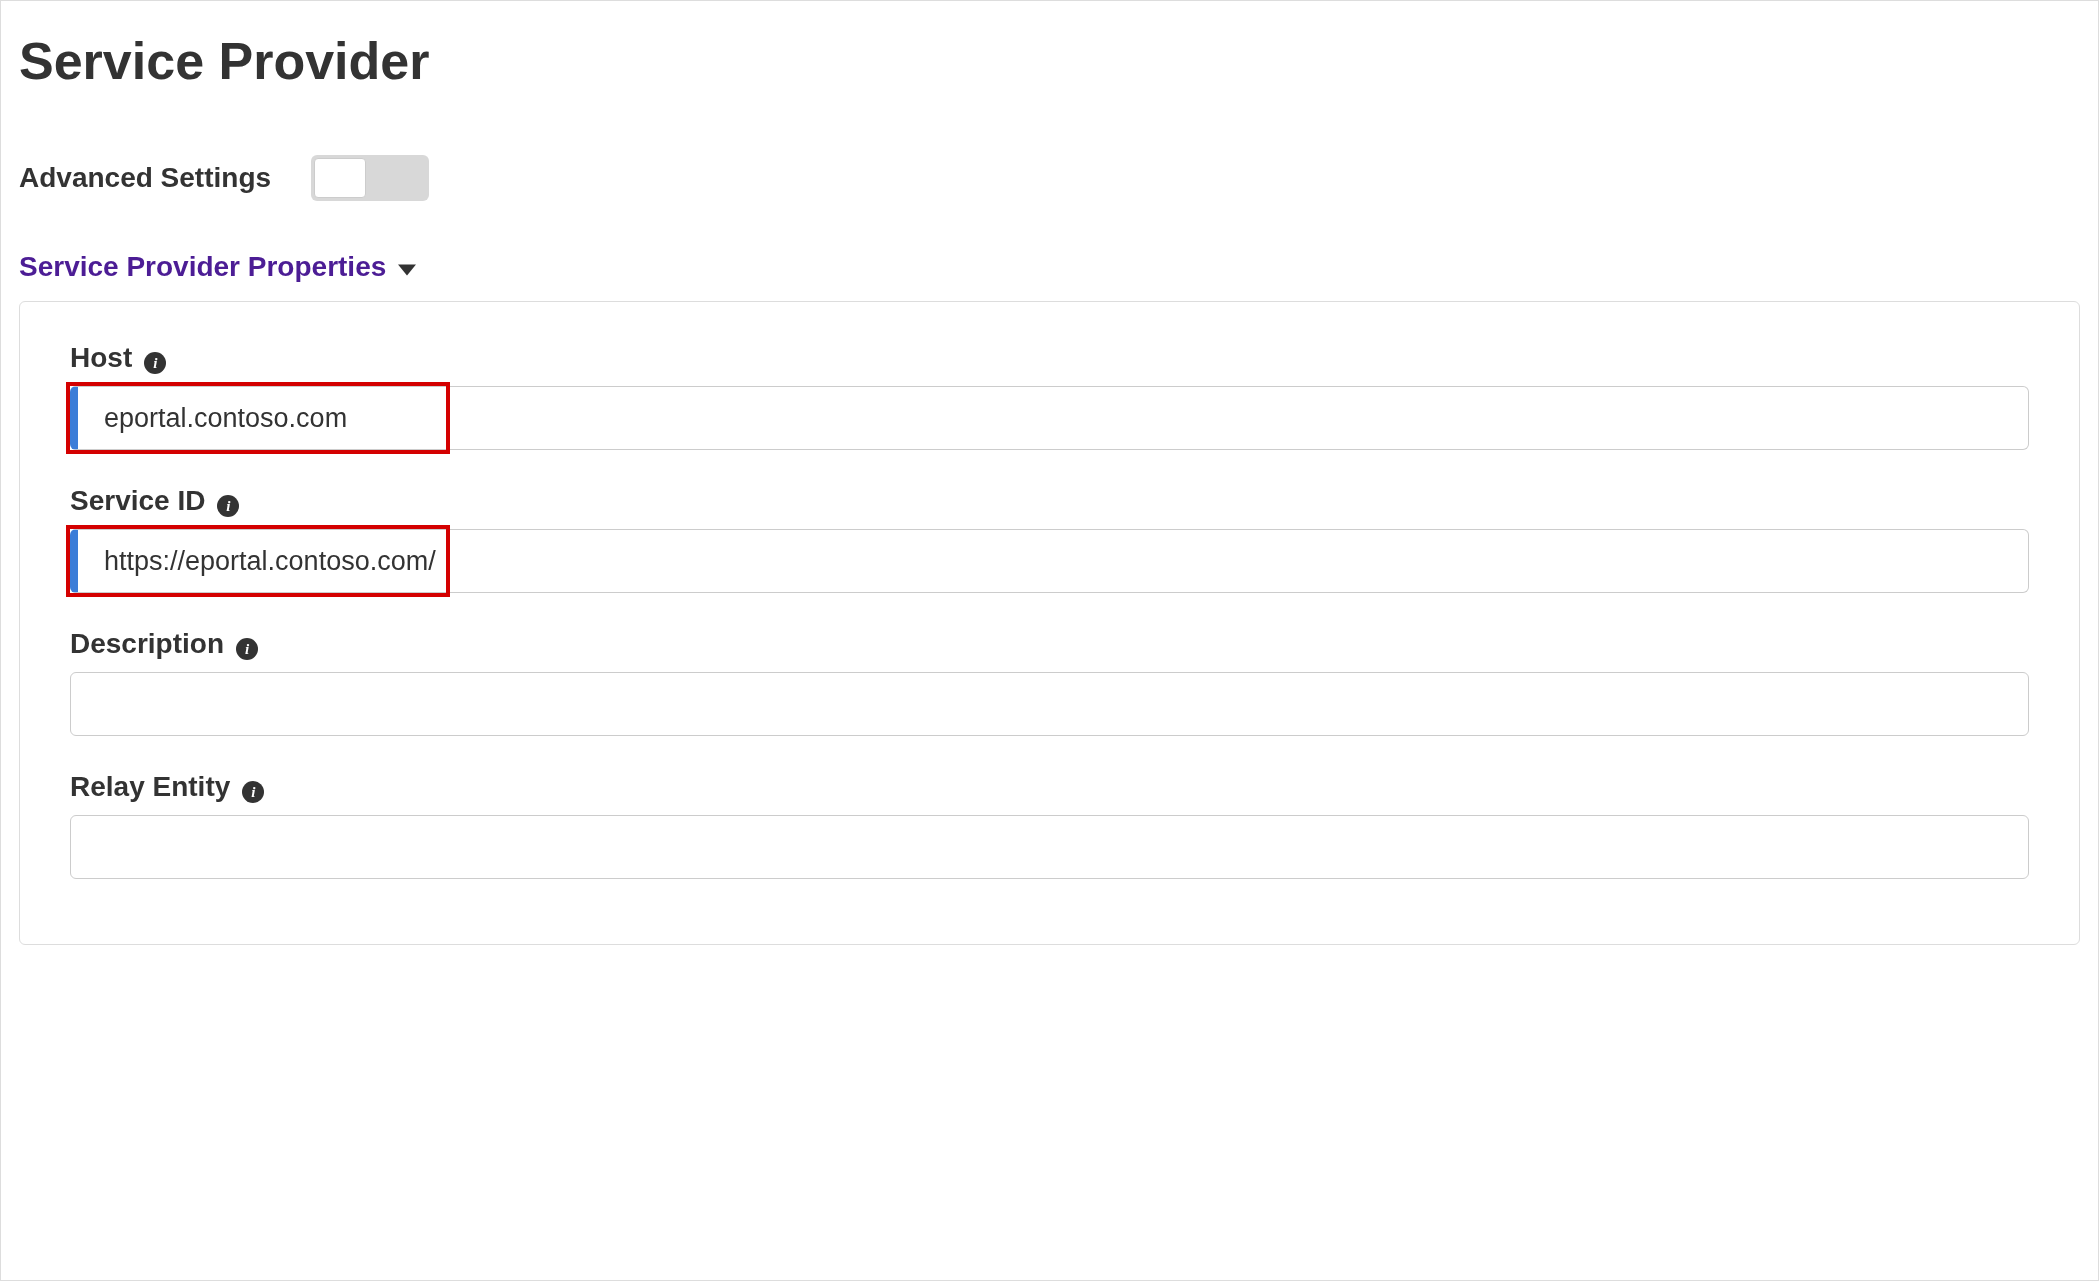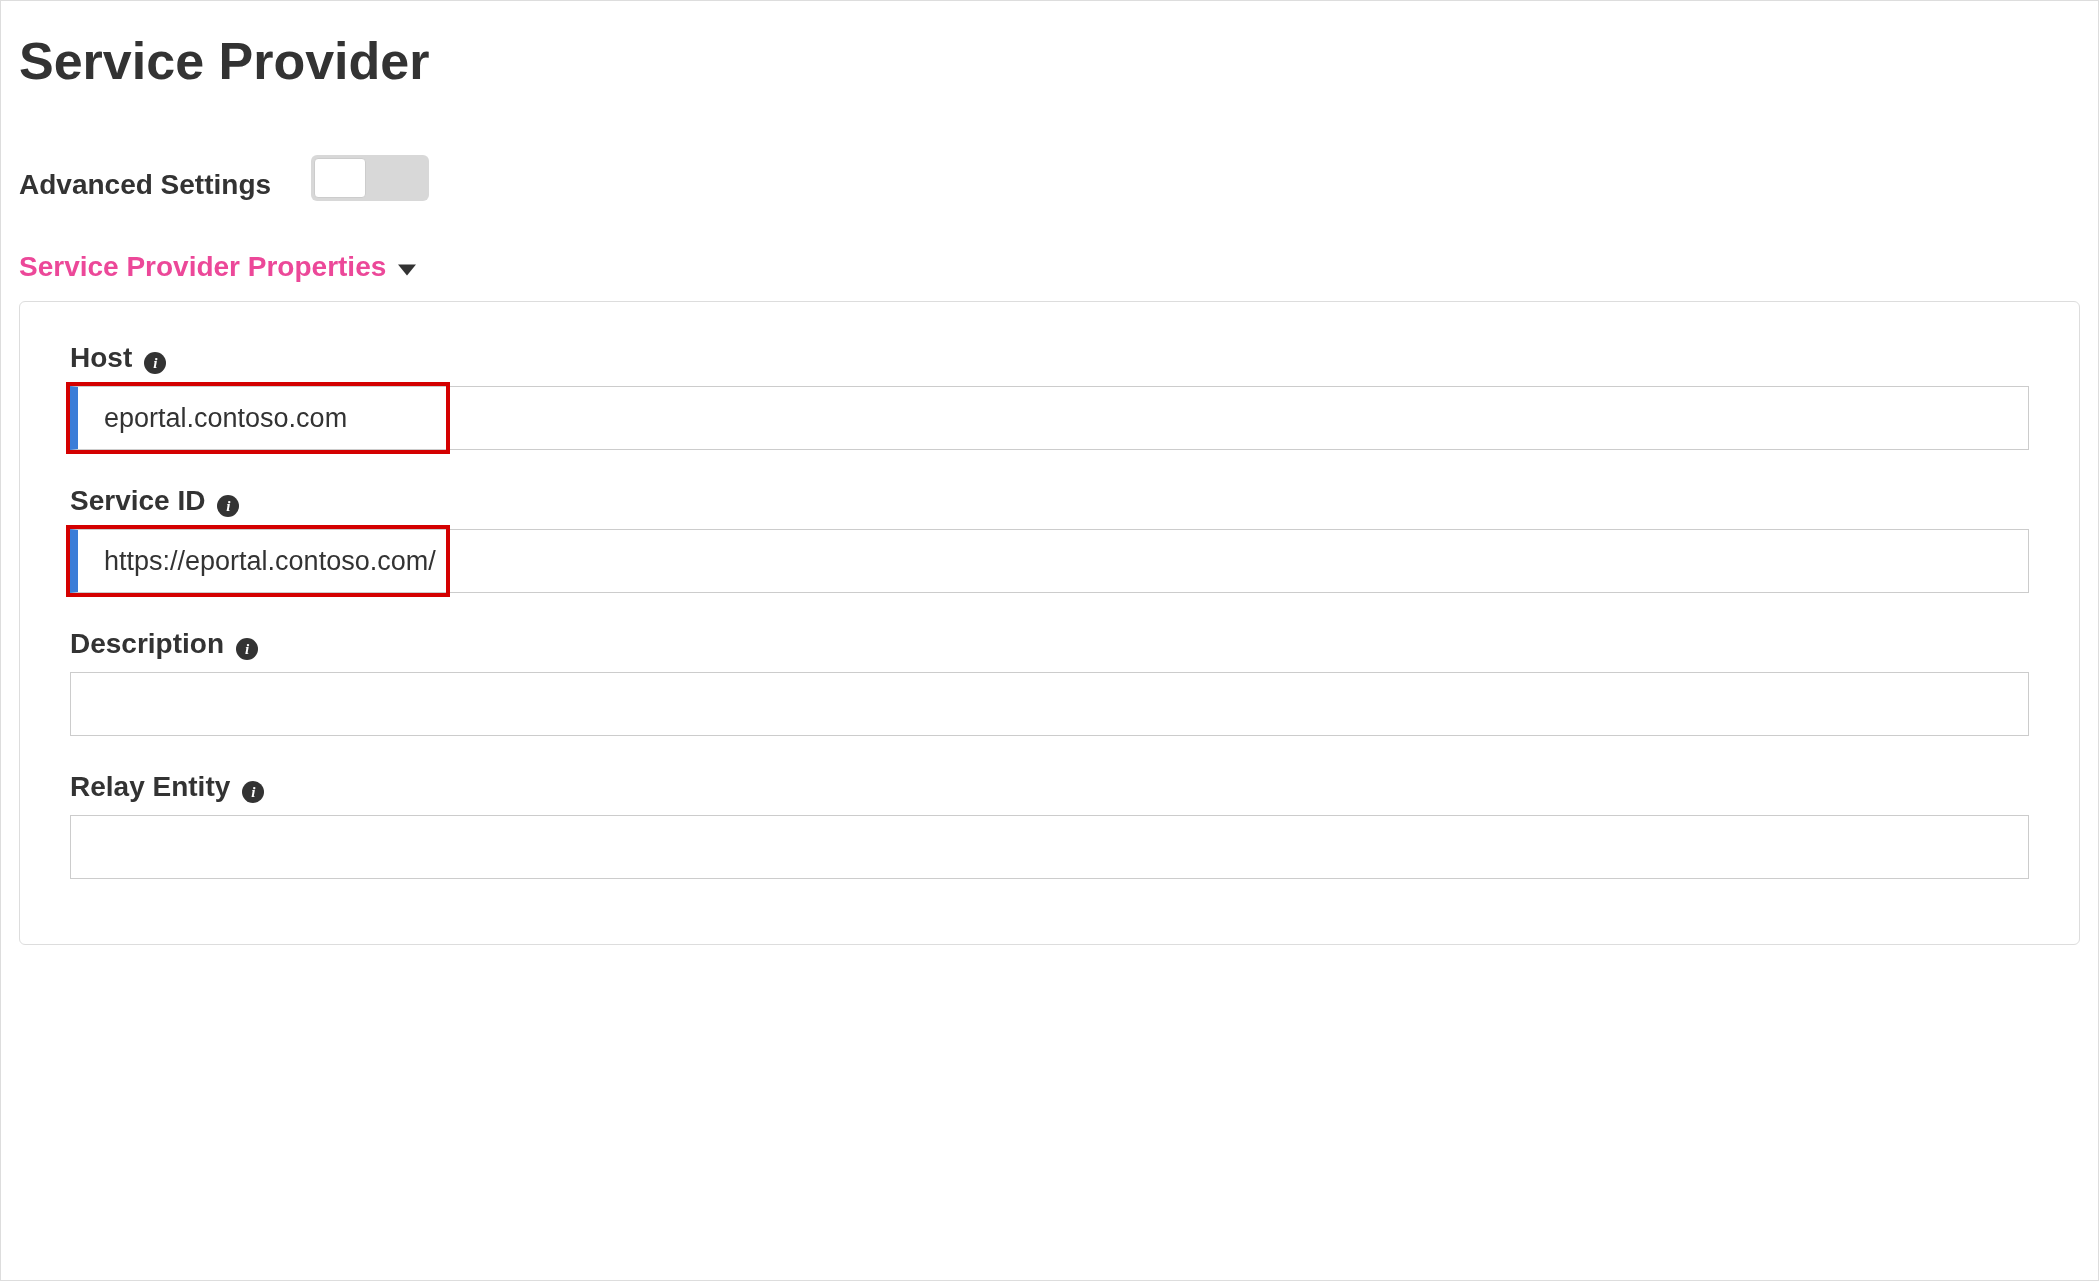--- a/index.html
+++ b/index.html
@@ -21,21 +21,21 @@
   }
   .page-title {
     font-size: 52px;
     font-weight: bold;
     color: #333333;
     margin-bottom: 64px;
     margin-top: 10px;
   }
   .advanced-row {
     display: flex;
-    align-items: flex-end;
+    align-items: center;
     gap: 40px;
     margin-bottom: 50px;
   }
   .advanced-label {
     font-size: 28px;
     font-weight: bold;
     color: #333333;
   }
   .toggle {
     width: 118px;
@@ -51,21 +51,21 @@
     left: 3px;
     width: 52px;
     height: 40px;
     background: #ffffff;
     border: 1px solid #cccccc;
     border-radius: 4px;
   }
   .section-header {
     font-size: 28px;
     font-weight: bold;
-    color: #ec4899;
+    color: #4c1d95;
     margin-bottom: 18px;
     display: flex;
     align-items: center;
     gap: 12px;
     cursor: pointer;
   }
   .chevron-down {
     display: inline-block;
   }
   .chevron-down svg {
@@ -102,21 +102,21 @@
     font-size: 15px;
     font-weight: bold;
     font-style: italic;
     font-family: Georgia, serif;
     cursor: pointer;
   }
   .text-input {
     width: 100%;
     height: 64px;
     border: 1px solid #cccccc;
-    border-radius: 0;
+    border-radius: 6px;
     padding: 0 30px;
     font-size: 27px;
     color: #333333;
     background: #ffffff;
     outline: none;
   }
   .highlighted-input-wrapper {
     position: relative;
   }
   .highlighted-input-wrapper .text-input {

